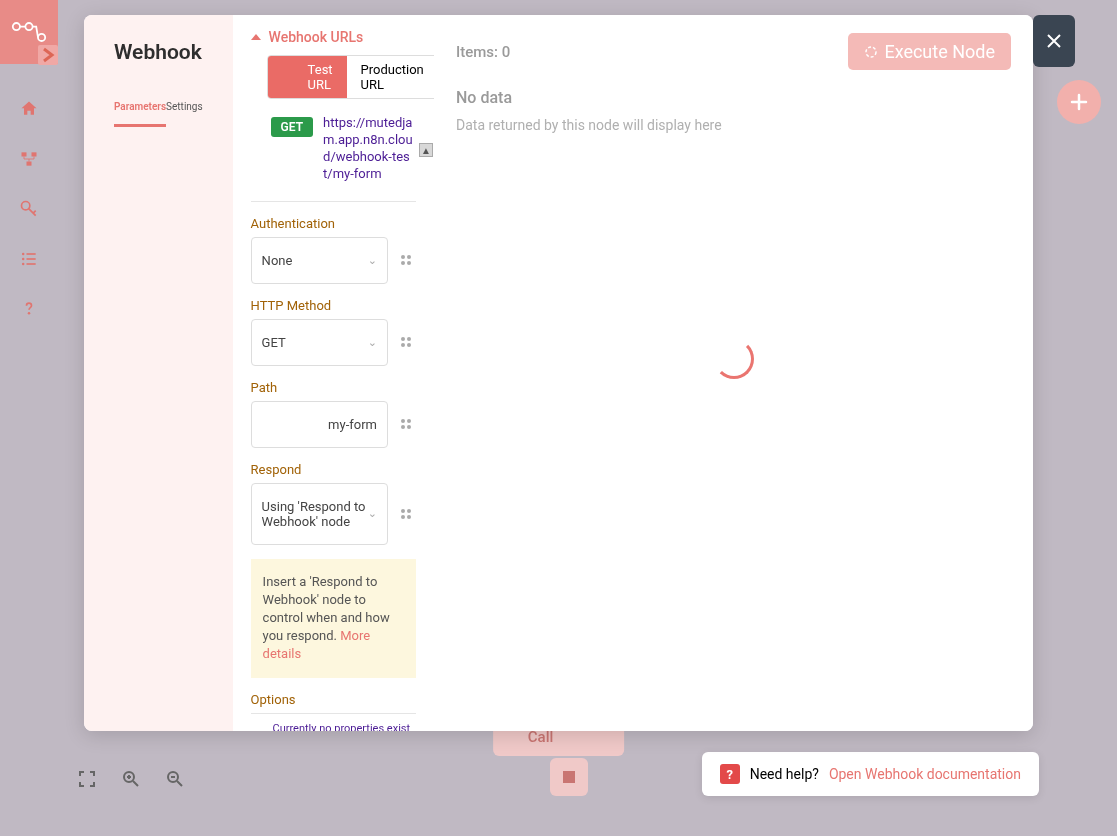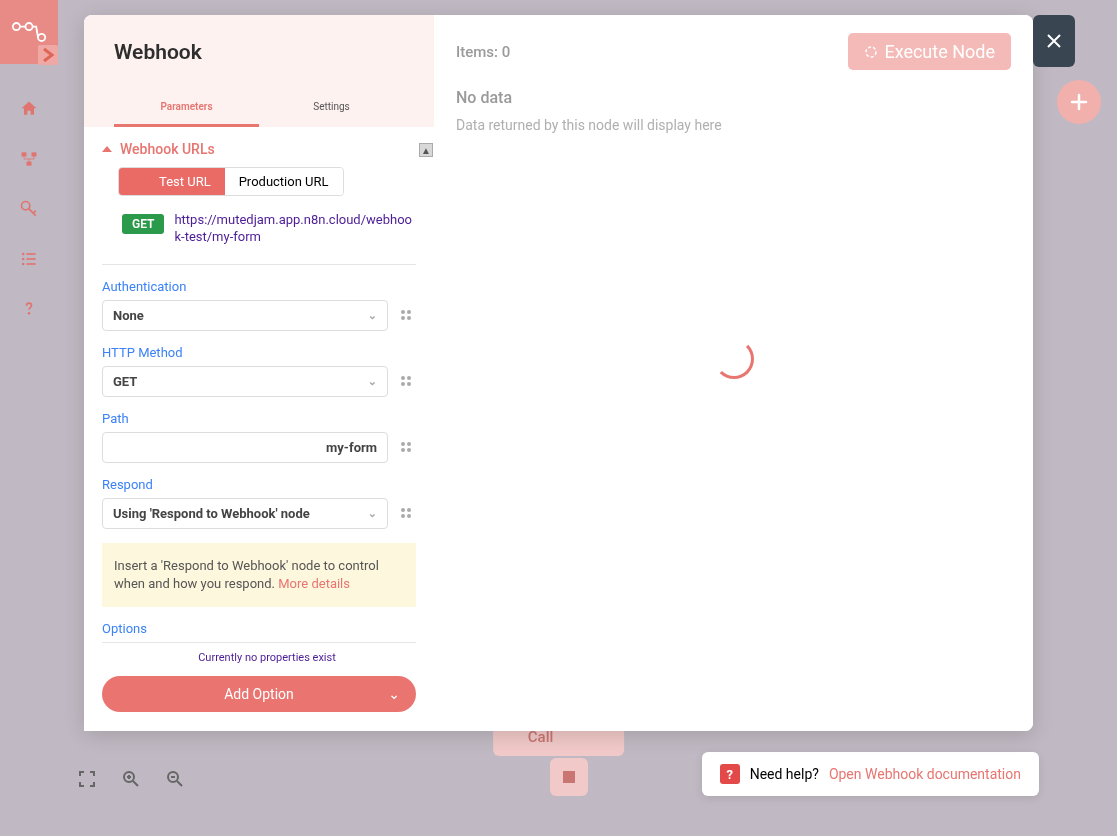--- a/index.html
+++ b/index.html
@@ -30,21 +30,21 @@
 
 
 .add-btn { position: absolute; top: 80px; right: 16px; width: 44px; height: 44px; background: #f2b0ac; border-radius: 50%; display: flex; align-items: center; justify-content: center; color: #fff; font-size: 24px; font-weight: 300; cursor: pointer; z-index: 2; }
 
 
 .modal { position: absolute; top: 15px; left: 84px; right: 84px; bottom: 105px; background: #fff; border-radius: 8px; box-shadow: 0 4px 20px rgba(0,0,0,0.15); display: flex; z-index: 10; overflow: visible; }
 .close-btn { position: absolute; top: 0; right: -42px; width: 42px; height: 52px; background: #3a4552; border-radius: 6px; display: flex; align-items: center; justify-content: center; cursor: pointer; color: #fff; }
 .close-btn svg { width: 18px; height: 18px; }
 
 
-.left-panel { width: 350px; background: #fef2f1; display: flex; flex-direction: column; border-top-left-radius: 8px; border-bottom-left-radius: 8px; position: relative; }
+.left-panel { width: 350px; background: #fef2f1; display: flex; flex-direction: row; border-top-left-radius: 8px; border-bottom-left-radius: 8px; position: relative; }
 .panel-header { padding: 25px 30px 0 30px; }
 .node-title { font-size: 21px; font-weight: 600; color: #2e2e2e; }
 .tabs { display: flex; margin-top: 25px; }
 .tab { flex: 1; text-align: center; padding: 12px 0; font-size: 10px; cursor: pointer; color: #555; }
 .tab.active { color: #e77570; font-weight: 600; border-bottom: 3px solid #e77570; }
 
 .scroll-area { flex: 1; background: #fff; overflow-y: auto; padding: 14px 18px 20px 18px; position: relative; }
 .scroll-indicator { position: absolute; top: 128px; right: 1px; width: 14px; height: 14px; background: #d8d8d8; display:flex; align-items:center; justify-content:center; color:#555; font-size:10px; z-index: 11; border: 1px solid #aaa; }
 
 .collapsible-header { display: flex; align-items: center; gap: 8px; color: #e77570; font-size: 14px; font-weight: 500; margin-bottom: 10px; cursor: pointer; }
@@ -53,23 +53,23 @@
 .url-toggle { display: inline-flex; border: 1px solid #ddd; border-radius: 4px; overflow: hidden; margin-left: 16px; margin-bottom: 12px; }
 .url-toggle-btn { padding: 6px 14px; font-size: 13px; cursor: pointer; background: #fff; }
 .url-toggle-btn.active { background: #ea6b66; color: #fff; padding-left: 40px; }
 
 .url-row { display: flex; align-items: flex-start; gap: 10px; padding: 4px 0 14px 20px; }
 .method-badge { background: #2b9a4a; color: #fff; font-size: 12px; font-weight: 600; padding: 3px 10px; border-radius: 3px; margin-top: 2px; }
 .url-text { font-size: 13px; color: #4c1d95; word-break: break-all; line-height: 1.3; }
 .divider { height: 1px; background: #e5e5e5; margin: 4px 0 14px 0; }
 
 .field-group { margin-bottom: 14px; }
-.field-label { font-size: 13px; color: #3b82f6; margin-bottom: 6px; }
+.field-label { font-size: 13px; color: #a16207; margin-bottom: 6px; }
 .field-row { display: flex; gap: 8px; align-items: center; }
-.select-box, .input-box { flex: 1; border: 1px solid #ddd; border-radius: 4px; padding: 7px 10px; font-size: 13px; color: #444; background: #fff; display: flex; justify-content: space-between; align-items: center; cursor: pointer; font-weight: bold; }
+.select-box, .input-box { flex: 1; border: 1px solid #ddd; border-radius: 4px; padding: 15px 10px; font-size: 13px; color: #444; background: #fff; display: flex; justify-content: space-between; align-items: center; cursor: pointer; }
 .input-box { cursor: text; justify-content: flex-end; }
 .select-caret { color: #aaa; font-size: 11px; }
 .gear-btn { width: 20px; height: 20px; color: #aaa; cursor: pointer; display:flex; align-items:center; justify-content:center; }
 
 .info-box { background: #fdf7de; padding: 14px 12px; font-size: 13px; color: #555; line-height: 1.4; margin-bottom: 14px; }
 .info-box .link { color: #e77570; cursor: pointer; }
 
 .options-empty { font-size: 11px; color: #4c1d95; padding: 8px 0 12px 16px; text-align: center; }
 .add-option-btn { width: 100%; background: #ea7570; color: #fff; border: none; border-radius: 18px; padding: 10px; font-size: 14px; display: flex; align-items: center; justify-content: center; gap: 8px; cursor: pointer; position: relative; }
 .add-option-btn .caret { position: absolute; right: 16px; }

